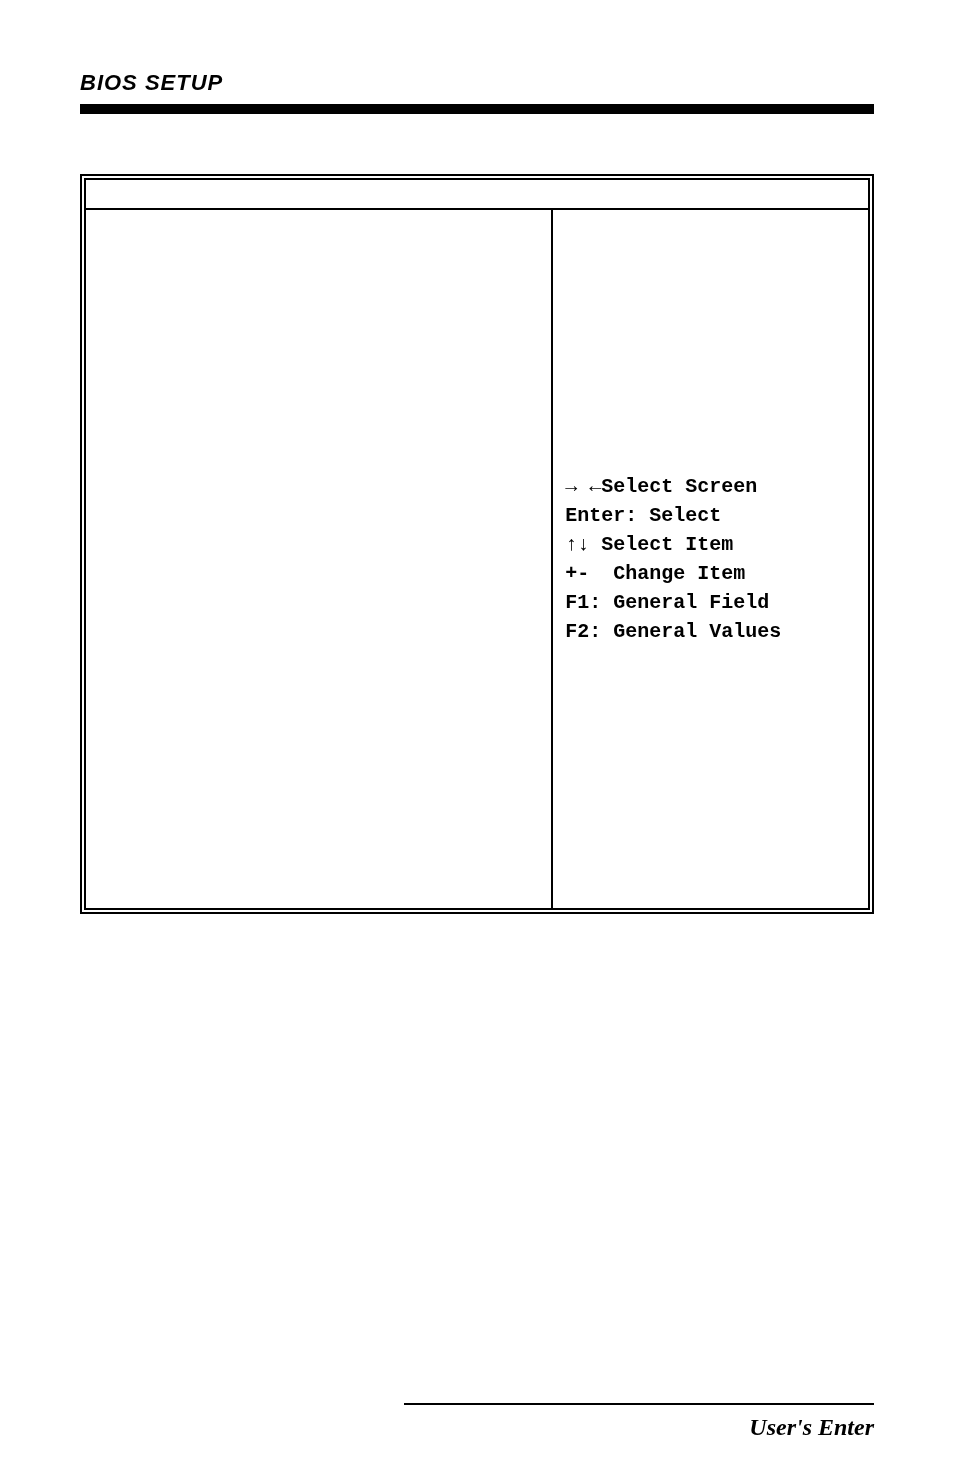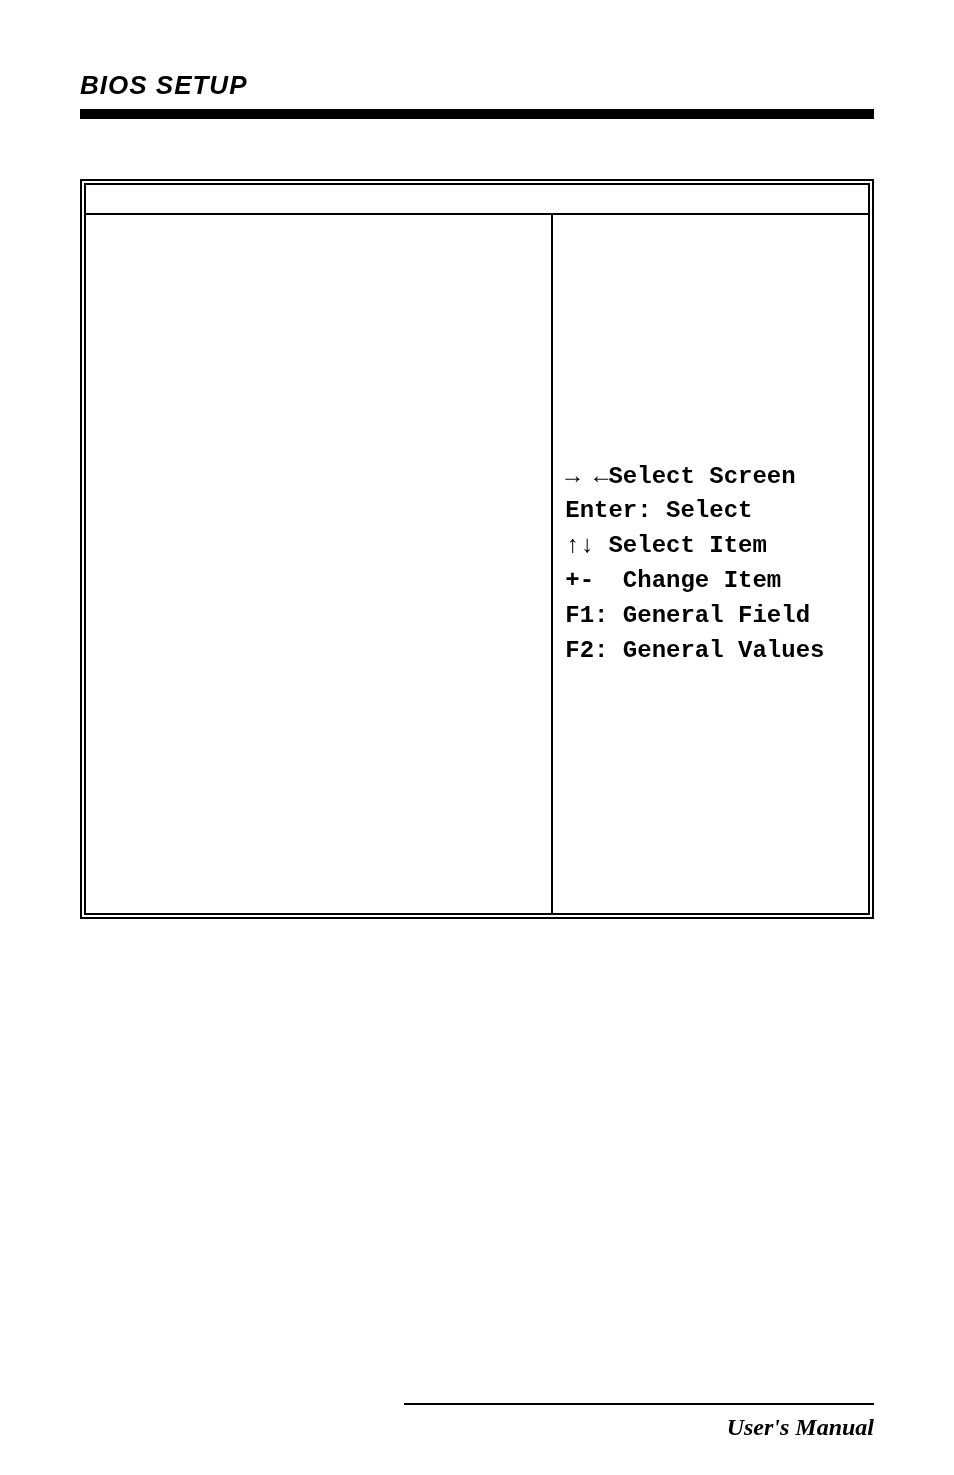--- a/index.html
+++ b/index.html
@@ -7,21 +7,21 @@
   .page {
     width: 954px;
     height: 1475px;
     position: relative;
     padding: 70px 80px 40px 80px;
   }
   .section-title {
     font-family: Arial, Helvetica, sans-serif;
     font-weight: 900;
     font-style: italic;
-    font-size: 26px;
+    font-size: 22px;
     letter-spacing: 1px;
     margin-bottom: 8px;
   }
   .black-bar {
     height: 10px;
     background: #000;
     width: 100%;
     margin-bottom: 60px;
   }
   .bios-frame {
@@ -38,21 +38,21 @@
     flex: 1;
   }
   .left-pane {
     flex: 1.6;
     border-right: 2px solid #000;
   }
   .right-pane {
     flex: 1;
     font-family: "Courier New", Courier, monospace;
     font-weight: bold;
-    font-size: 24px;
+    font-size: 20px;
     line-height: 1.45;
     padding: 31px 12px;
     display: flex;
     flex-direction: column;
     justify-content: center;
   }
   .help-line { white-space: pre; }
   .footer-rule {
     position: absolute;
     bottom: 70px;
@@ -87,15 +87,15 @@
         <div class="help-line">Enter: Select</div>
         <div class="help-line">↑↓ Select Item</div>
         <div class="help-line">+-  Change Item</div>
         <div class="help-line">F1: General Field</div>
         <div class="help-line">F2: General Values</div>
       </div>
     </div>
   </div>
 
   <div class="footer-rule"></div>
-  <div class="footer-text">User's Manual</div>
+  <div class="footer-text">User's Enter</div>
 
 </div>
 
 </body></html>

